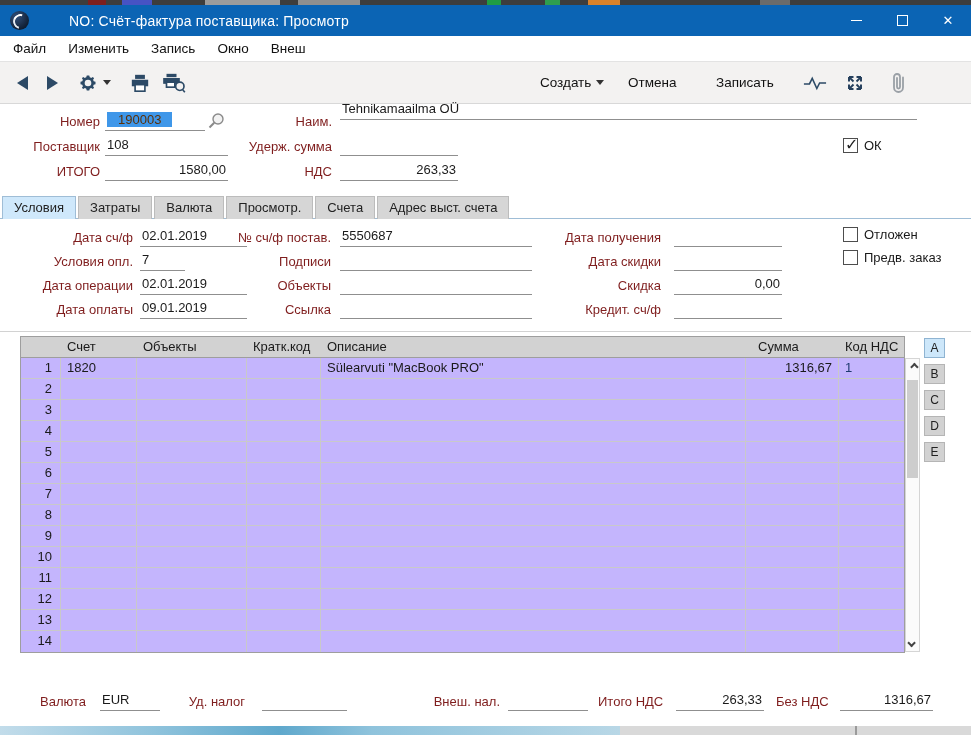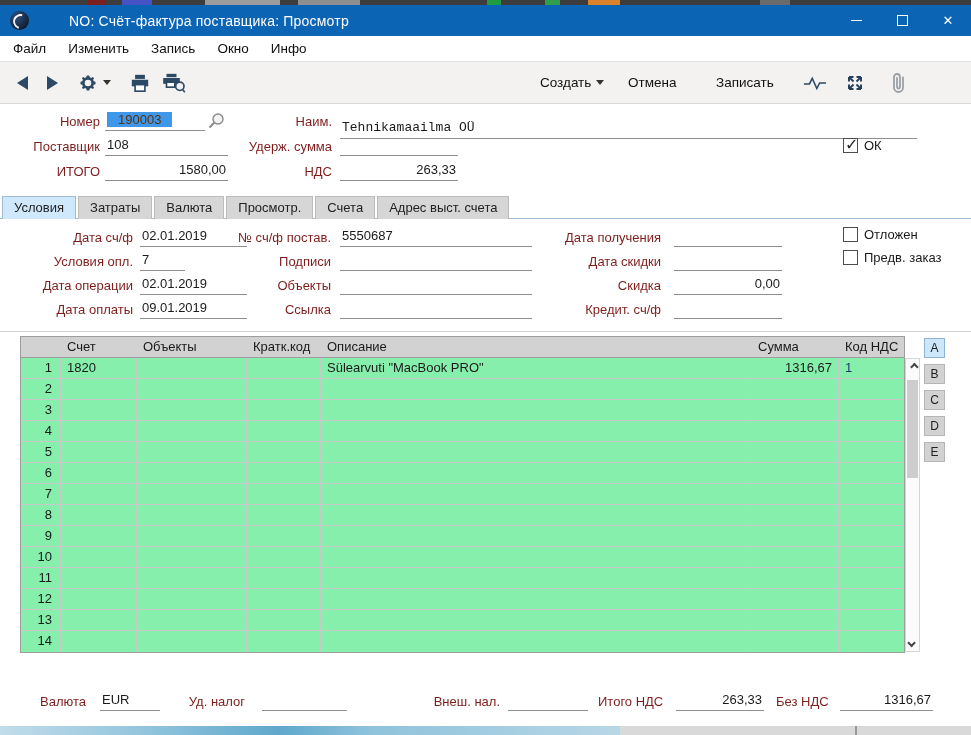--- a/index.html
+++ b/index.html
@@ -46,21 +46,21 @@
 
   
   .tabs { position:absolute; top:196px; left:2px; display:flex; gap:2px; z-index:2; }
   .tab { height:23px; padding:3px 11px 0; background:#d6d6d6; border:1px solid #bcbcbc; border-bottom:none; color:#222; white-space:nowrap; }
   .tab.active { background:#cfe8fb; border-color:#9fbdd6; position:relative; z-index:3; }
   .tabline { position:absolute; top:218px; left:0; width:971px; height:1px; background:#9fbdd6; z-index:1; }
 
   .sep-line { position:absolute; top:331px; left:0; width:971px; height:1px; background:#d2d2d2; }
 
   
-  .grid { position:absolute; left:20px; top:336px; width:885px; border:1px solid #9e9e9e; background:#86efac; }
+  .grid { position:absolute; left:20px; top:336px; width:885px; border:1px solid #9e9e9e; background:#c4b5fd; }
   .ghead { display:flex; height:21px; background:#d2d2d2; border-bottom:1px solid #9e9e9e; }
   .hcell { padding:2px 0 0 6px; white-space:nowrap; overflow:hidden; }
   .grow { display:flex; height:21px; }
   .gcell { border-right:1px solid #c9c9c9; border-bottom:1px solid #c9c9c9; padding:2px 4px 0 6px; white-space:nowrap; overflow:hidden; }
   .gcell.c6 { border-right:none; }
   .grow:last-child .gcell { border-bottom:none; }
   .c0 { width:40px; text-align:right; padding-right:8px; }
   .c1 { width:76px; } .c2 { width:110px; } .c3 { width:74px; } .c4 { width:425px; }
   .c5 { width:93px; text-align:right; padding-right:6px; } .c6 { width:65px; }
   .vatcode { color:#1d3a6e; }
@@ -107,21 +107,21 @@
           <span class="glyph-close">✕</span>
         </div>
     </div>
   </div>
 
   <div class="menubar">
     <span class="menu-item">Файл</span>
     <span class="menu-item">Изменить</span>
     <span class="menu-item">Запись</span>
     <span class="menu-item">Окно</span>
-    <span class="menu-item">Инфо</span>
+    <span class="menu-item">Внеш</span>
   </div>
 
   <div class="toolbar">
     <div class="tbtn" style="left:10px;width:24px;">
         <span class="tri-left"></span>
       </div>
     <div class="tbtn" style="left:40px;width:24px;">
         <span class="tri-right"></span>
       </div>
     <div class="tbtn" style="left:76px;width:36px;">
@@ -179,21 +179,21 @@
 
   <div class="flabel" style="left:20px;top:114px;width:80px;">Номер</div>
   <div class="ffield" style="left:105px;top:112px;width:100px;"><span class="sel-value">190003</span></div>
   <div style="position:absolute;left:208px;top:112px;">
     <svg width="18" height="18" viewBox="0 0 18 18">
         <circle cx="10" cy="7" r="5" fill="#f2f2f2" stroke="#8a8a8a" stroke-width="1.4"></circle>
         <line x1="6.2" y1="10.8" x2="1.5" y2="15.5" stroke="#8a8a8a" stroke-width="2"></line>
       </svg>
   </div>
   <div class="flabel" style="left:260px;top:114px;width:72px;">Наим.</div>
-  <div class="ffield" style="left:340px;top:120px;width:577px;font-family:Liberation Mono, monospace;">Tehnikamaailma OÜ</div>
+  <div class="ffield" style="left:340px;top:101px;width:577px;">Tehnikamaailma OÜ</div>
 
   <div class="flabel" style="left:20px;top:139px;width:80px;">Поставщик</div>
   <div class="ffield" style="left:105px;top:137px;width:123px;">108</div>
   <div class="flabel" style="left:230px;top:139px;width:102px;">Удерж. сумма</div>
   <div class="ffield" style="left:340px;top:137px;width:118px;"></div>
   <div class="checkbox-row" style="left:843px;top:138px;">
     <span class="cb checked"></span>
     <span>ОК</span>
   </div>
 

